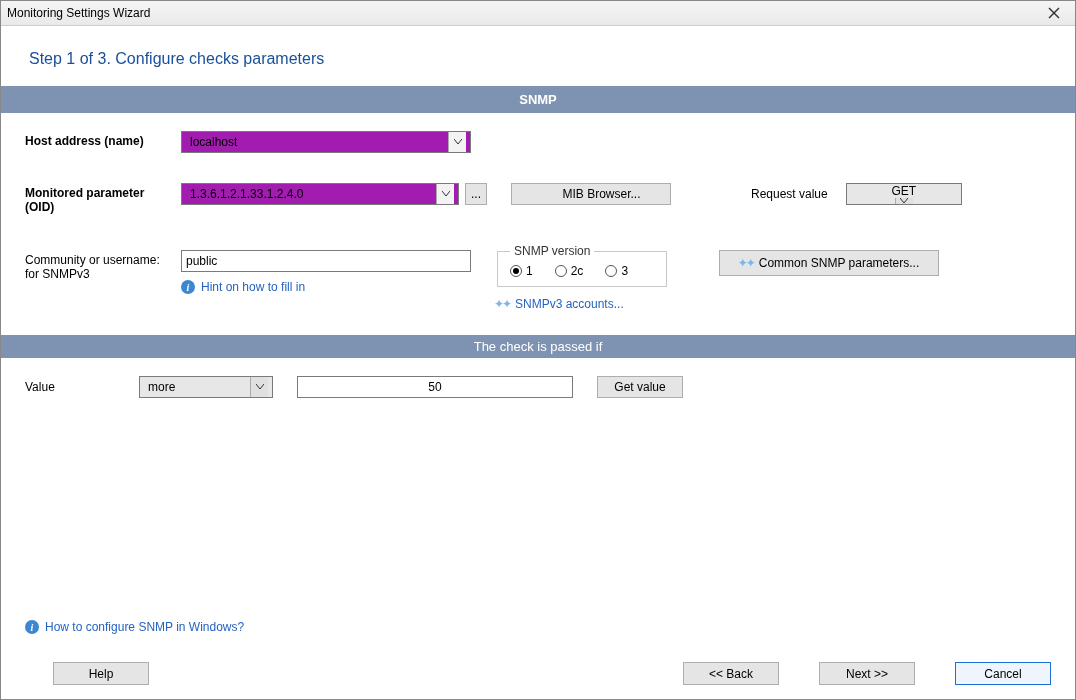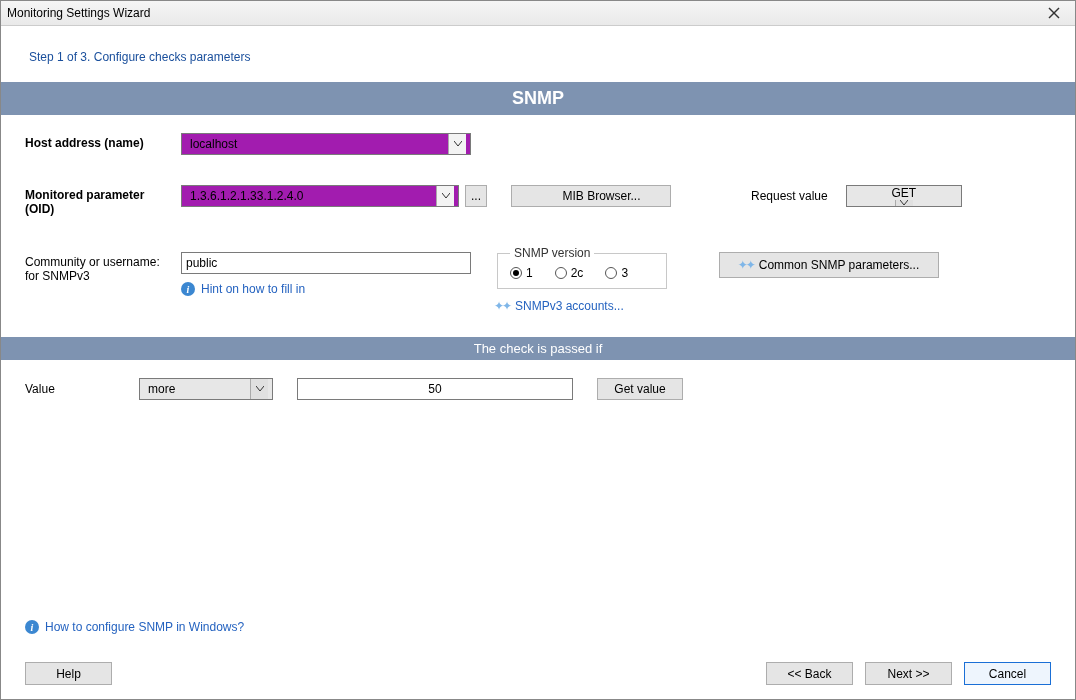--- a/index.html
+++ b/index.html
@@ -31,26 +31,26 @@
   .titlebar .title { flex: 1; }
   .titlebar .close {
     width: 30px; height: 18px;
     display:flex; align-items:center; justify-content:center;
     cursor:pointer;
   }
   .titlebar .close svg { width:12px; height:12px; }
   .step-header {
     padding: 24px 28px 18px 28px;
     color: #1a4f9c;
-    font-size: 12px;
+    font-size: 16px;
   }
   .section-band {
     background: #7e93b1;
     color: #fff;
-    font-size: 18px;
+    font-size: 13px;
     font-weight: 600;
     text-align: center;
     padding: 6px 0;
   }
   .section-band.small {
     font-size: 13px;
     font-weight: 500;
     padding: 4px 0;
   }
   .form-area {
@@ -96,21 +96,21 @@
     background: #e5e5e5;
     font-family: inherit;
     font-size: 12px;
     padding: 0 10px;
     cursor: pointer;
     display:inline-flex; align-items:center; justify-content:center;
   }
   .btn.wide { width: 160px; padding-left: 31px; }
   .btn.wider { width: 220px; }
   .btn.small { width:22px; padding:0; }
-  .btn.footer-btn { width:87px; height:23px; }
+  .btn.footer-btn { width:96px; height:23px;margin-left:28px; }
   .link {
     color: #2563c0;
     font-size: 12px;
     cursor: pointer;
     display:inline-flex;
     align-items:center;
     gap:6px;
   }
   .info-icon {
     width:14px; height:14px; border-radius:50%;

